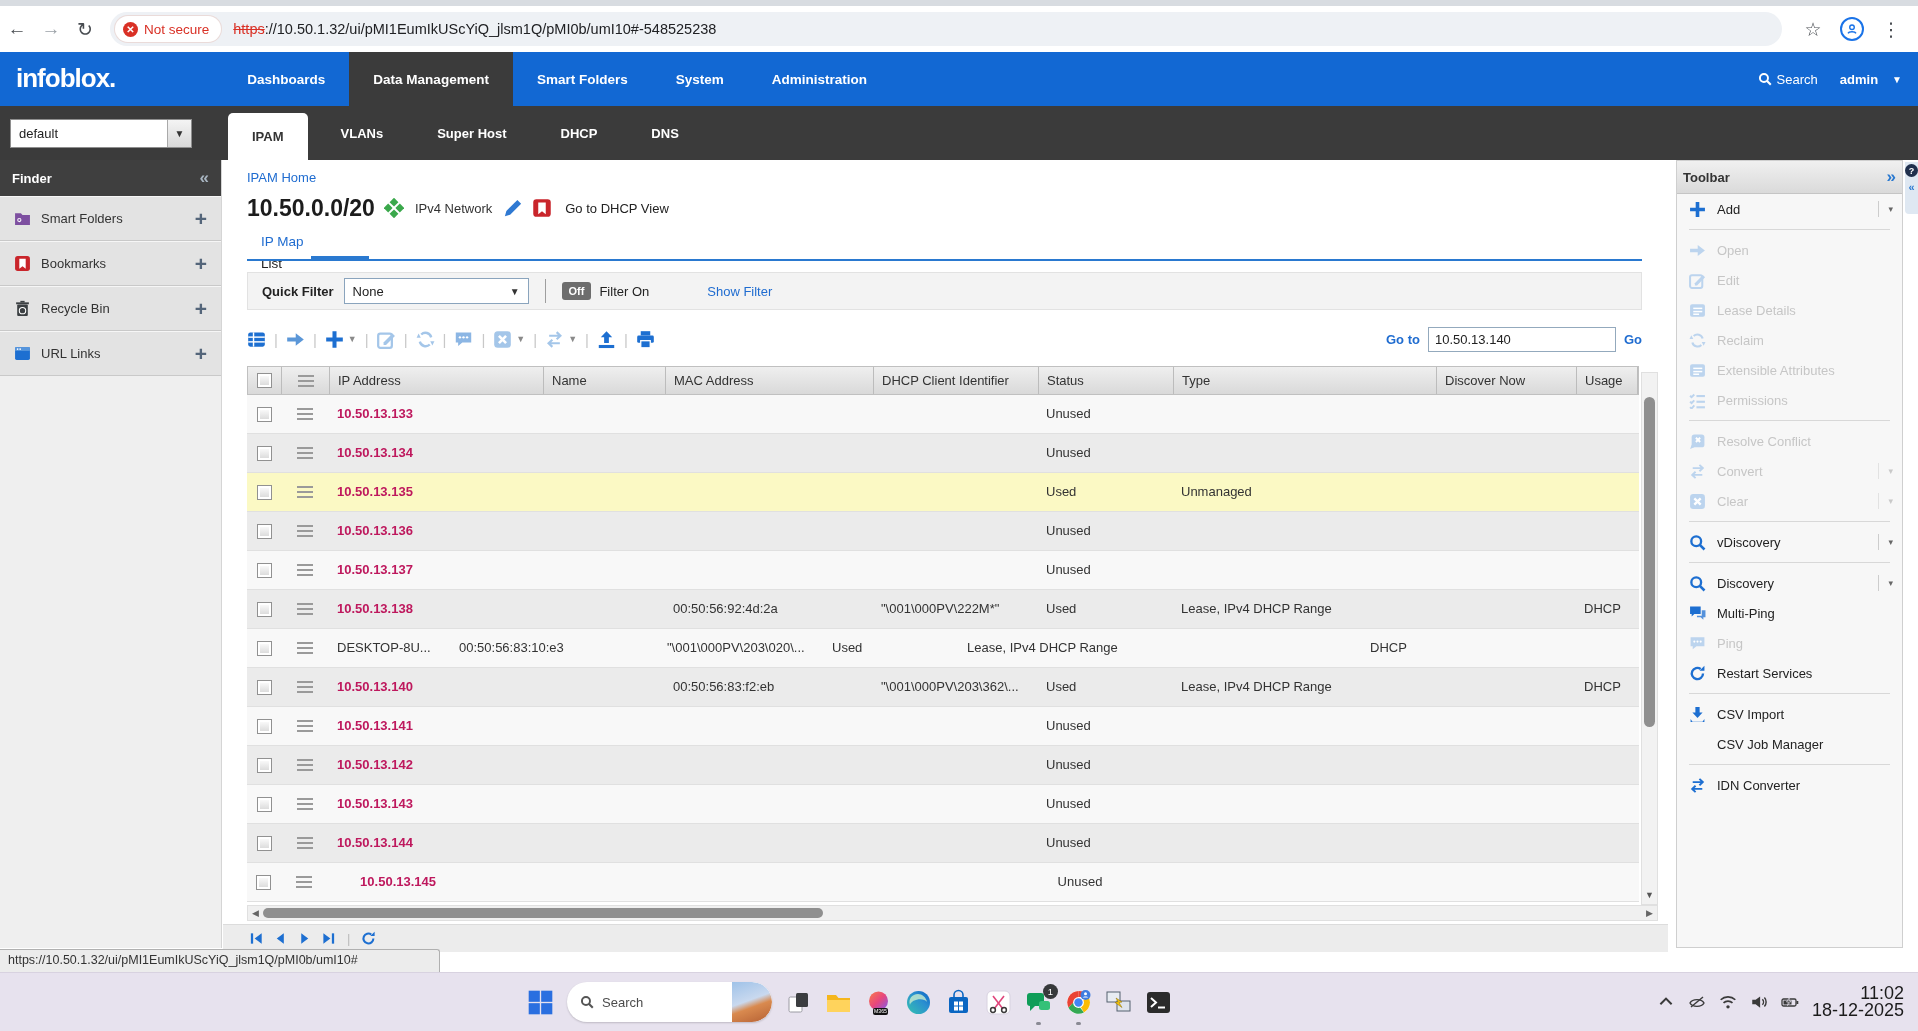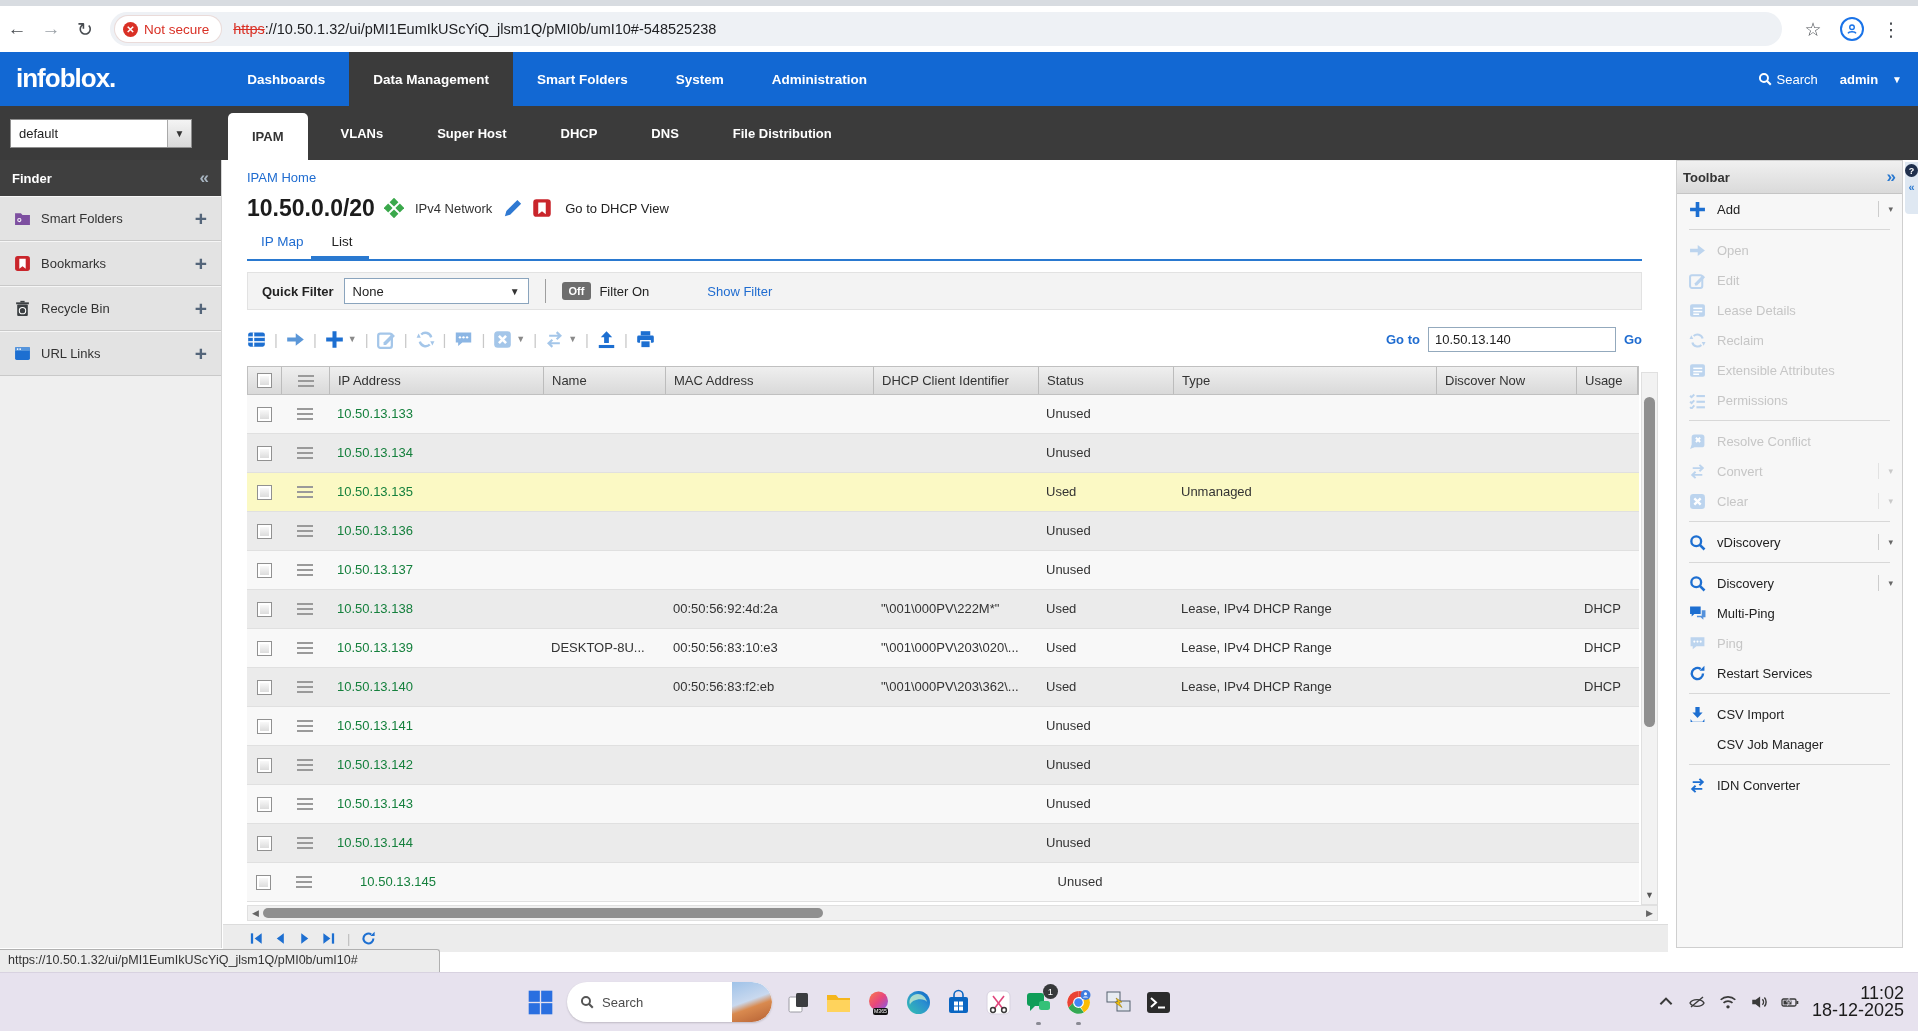--- a/index.html
+++ b/index.html
@@ -52,21 +52,21 @@
 
   
   #main { position:absolute; left:223px; top:0; width:1445px; height:788px; background:#fff; }
   #breadcrumb { position:absolute; left:24px; top:10px; color:#1f6cd0; cursor:pointer; }
   #title-row { position:absolute; left:24px; top:32px; height:32px; display:flex; align-items:center; gap:9px; }
   #net-title { font-size:23px; font-weight:bold; color:#1c1c1c; }
   #net-type { color:#333; margin:0 2px; }
   #dhcp-link { color:#222; margin-left:4px; }
   .icon17 { width:17px; height:17px; display:inline-flex; }
   .icon20 { width:20px; height:20px; display:inline-flex; }
-  #view-tabs { position:absolute; left:24px; top:74px; display:flex; }
+  #view-tabs { position:absolute; left:24px; top:74px; display:flex;flex-direction:column; }
   .vtab { padding:0 14px; height:22px; font-size:13.5px; cursor:pointer; }
   .vtab.inactive { color:#1f6cd0; }
   .vtab.active { color:#222; }
   #tab-underline { position:absolute; left:24px; right:26px; top:99px; height:2px; background:#2a79d0; }
   #tab-marker { position:absolute; left:88px; top:96px; width:58px; height:5px; background:#2a79d0; }
 
   #filter-bar { position:absolute; left:24px; right:26px; top:112px; height:38px; background:#f3f3f3; border:1px solid #e2e2e2; display:flex; align-items:center; padding:0 14px; }
   #qf-label { font-weight:bold; color:#222; margin-right:10px; }
   #qf-select { width:185px; height:26px; border:1px solid #8aa4bd; background:#fff; display:flex; align-items:center; padding:0 8px; color:#222; }
   #qf-select .qcaret { margin-left:auto; font-size:10px; color:#333; }
@@ -84,21 +84,21 @@
   #goto-label, #go-btn { color:#1f6cd0; font-weight:bold; cursor:pointer; }
   #goto-input { width:188px; height:25px; border:1px solid #93a9bd; padding:0 6px; font-size:13px; color:#222; font-family:"Liberation Sans",sans-serif; }
 
   
   #table { position:absolute; left:24px; top:206px; width:1392px; }
   #thead { display:flex; height:29px; background:linear-gradient(#efefef,#d9d9d9); border:1px solid #c0c0c0; }
   .th { border-right:1px solid #bcbcbc; padding:0 8px; line-height:27px; color:#333; white-space:nowrap; overflow:hidden; cursor:pointer; }
   .trow { display:flex; height:39px; border-bottom:1px solid #e0e0e0; }
   .trow.even { background:#f8f8f8; } .trow.odd { background:#ebebeb; } .trow.hl { background:#fbf9c4 !important; }
   .td { padding:0 8px; line-height:38px; color:#333; white-space:nowrap; overflow:hidden; }
-  .td.ip a { color:#15803d; text-decoration:none; }
+  .td.ip a { color:#be185d; text-decoration:none;font-weight:bold; }
   .cellsel { display:flex; align-items:center; justify-content:center; }
   .cb { width:15px; height:15px; border:1px solid #919191; background:linear-gradient(#fff,#d6d6d6); box-shadow:inset 0 0 0 2px #fff; cursor:pointer; }
   .ham { display:inline-flex; flex-direction:column; gap:3px; cursor:pointer; }
   .ham i { width:16px; height:2px; background:#9a9a9a; }
 
   
   #vscroll { position:absolute; left:1418px; top:212px; width:17px; height:533px; background:#f2f2f2; border:1px solid #e0e0e0; }
   #vthumb { position:absolute; left:2px; top:24px; width:11px; height:330px; background:#8f8f8f; border-radius:6px; }
   #vdown { position:absolute; left:3px; bottom:4px; color:#555; font-size:9px; }
   #hscroll { position:absolute; left:24px; top:745px; width:1411px; height:16px; background:#f0f0f0; border:1px solid #e0e0e0; display:flex; align-items:center; }
@@ -201,21 +201,20 @@
     <div id="view-selector">
       <span class="vtext">default</span>
       <span class="vbtn">▼</span>
     </div>
     <div id="sub-tabs">
         <div class="sub-tab active">IPAM</div>
         <div class="sub-tab">VLANs</div>
         <div class="sub-tab">Super Host</div>
         <div class="sub-tab">DHCP</div>
         <div class="sub-tab">DNS</div>
-        <div class="sub-tab">File Distribution</div>
       </div>
   </div>
 
   <div id="viewport">
 
     <div id="finder">
       <div id="finder-header">
         <span>Finder</span>
         <span class="coll">«</span>
       </div>
@@ -544,21 +543,20 @@
               <div class="td cellsel" style="width: 34px;">
                 <span class="cb"></span>
               </div>
               <div class="td cellsel" style="width: 48px;">
                 <span class="ham">
                   <i></i>
                   <i></i>
                   <i></i>
                 </span>
               </div>
-              <div class="td ip" style="width: 214px;"><a href="#">10.50.13.139</a></div>
               <div class="td" style="width: 122px;">DESKTOP-8U...</div>
               <div class="td" style="width: 208px;">00:50:56:83:10:e3</div>
               <div class="td" style="width: 165px;">"\001\000PV\203\020\...</div>
               <div class="td" style="width: 135px;">Used</div>
               <div class="td" style="width: 263px;">Lease, IPv4 DHCP Range</div>
               <div class="td" style="width: 140px;"></div>
               <div class="td" style="width: 61px;">DHCP</div>
             </div>
             <div class="trow odd">
               <div class="td cellsel" style="width: 34px;">

